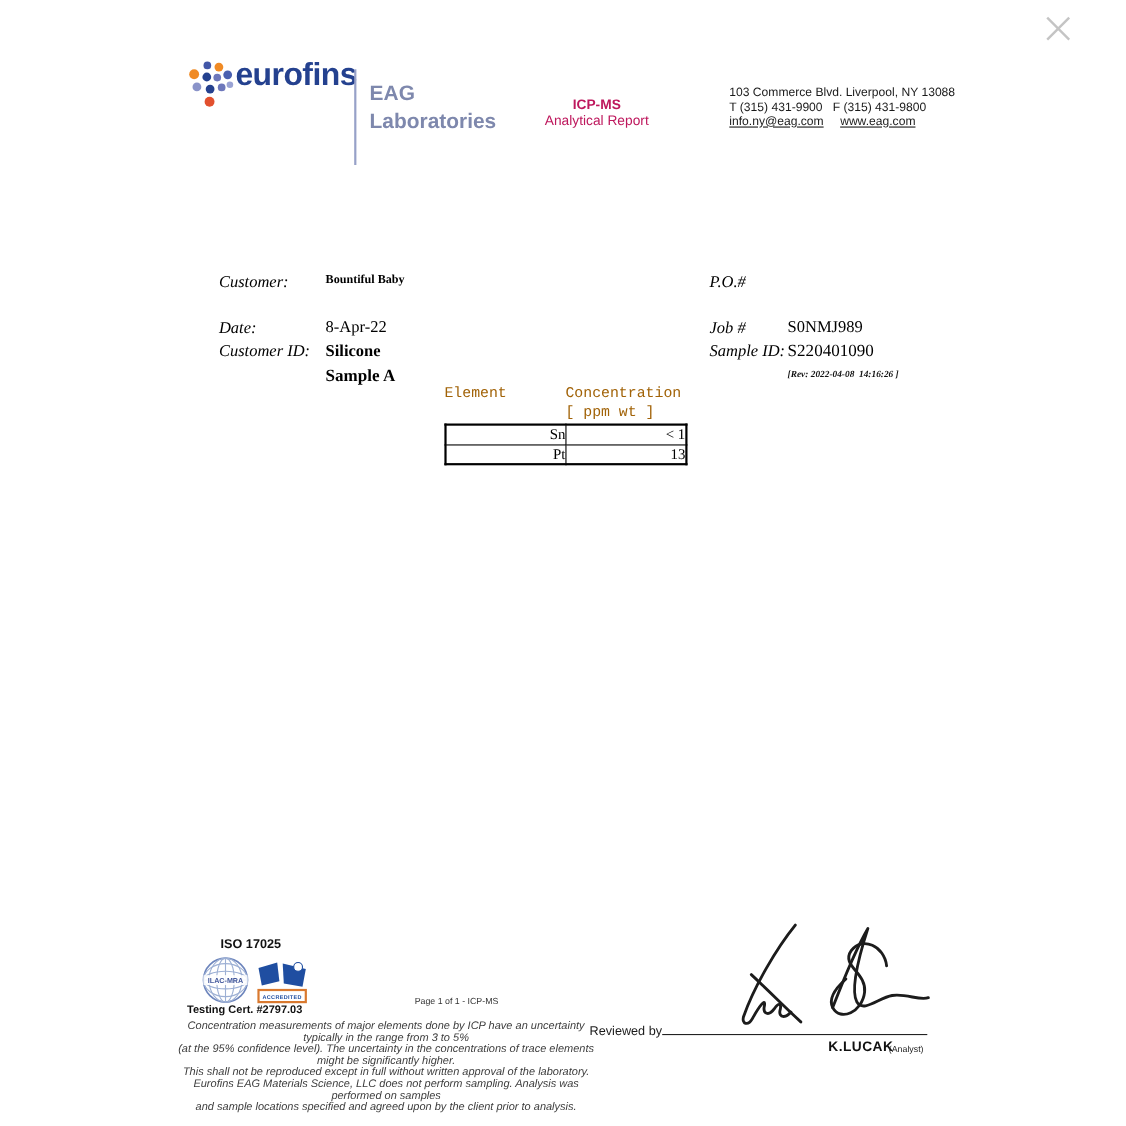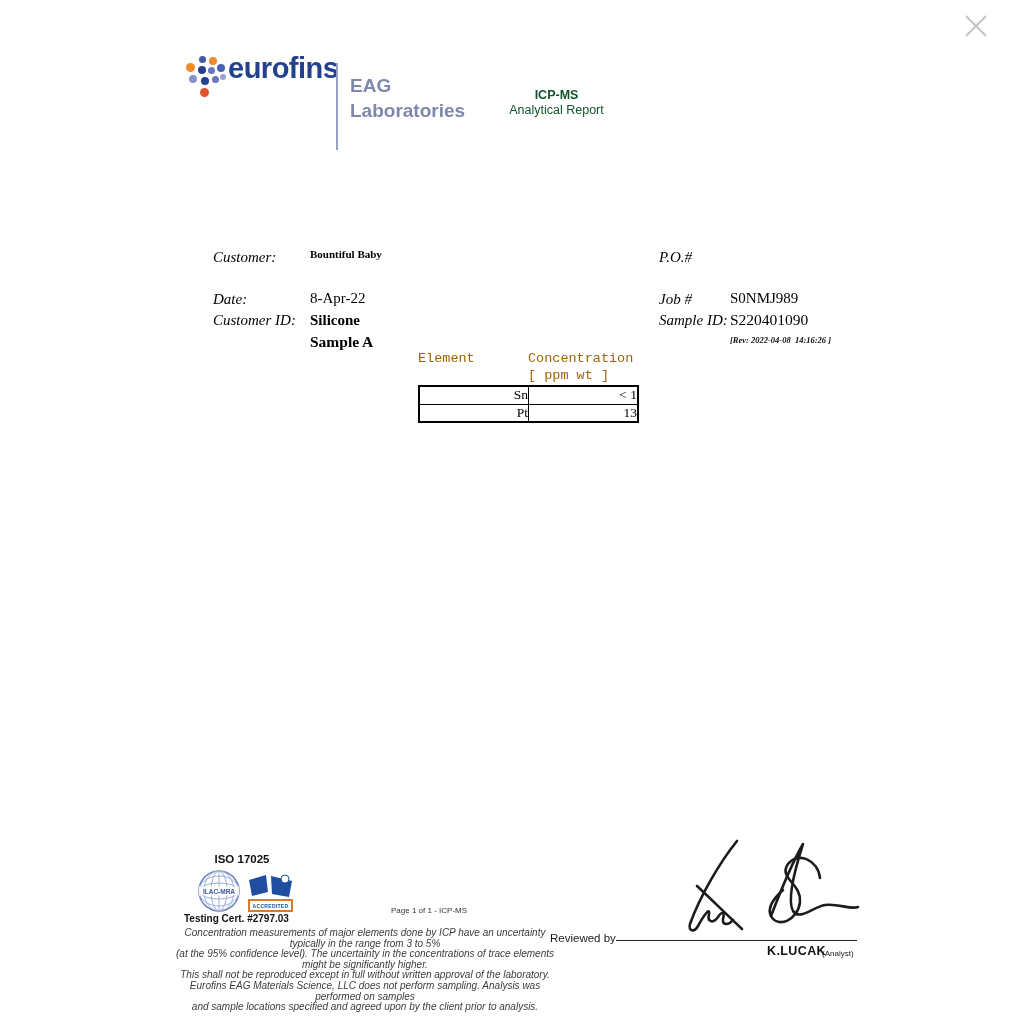--- a/index.html
+++ b/index.html
@@ -1,33 +1,33 @@
 <!DOCTYPE html>
 <html><head>
 <meta charset="utf-8">
 <style>
   * { margin:0; padding:0; box-sizing:border-box; }
   html,body { background:#fff; }
   .page {
     position:relative; width:988px; height:1024px; background:#ffffff;
-    font-family:"Liberation Sans", sans-serif; color:#222; overflow:hidden;margin-left:14px;
+    font-family:"Liberation Sans", sans-serif; color:#222; overflow:hidden;
   }
   .abs { position:absolute; }
   .pre { white-space:pre; }
 
   
   .close-btn { top:12px; right:12px; width:28px; height:28px; cursor:pointer; }
 
   
   .brand-text { left:214px; top:52px; font-size:29px; font-weight:600; color:#24418f; letter-spacing:-0.5px; }
   .logo-mark { left:170px; top:55px; width:44px; height:47px; }
   .dot { position:absolute; border-radius:50%; }
   .divider { left:322px; top:63px; width:2px; height:87px; background:#97a1c8; }
   .division { left:336px; top:73px; color:#7e88ad; font-weight:700; font-size:19px; line-height:25px; }
-  .report-title { left:470px; top:88px; width:145px; text-align:center; font-size:12.5px; line-height:14.5px; color:#14532d; }
+  .report-title { left:470px; top:88px; width:145px; text-align:center; font-size:12.5px; line-height:14.5px; color:#be185d; }
   .report-title .t1 { font-weight:700; }
   .address-block { left:663px; top:78px; font-size:11px; line-height:13.5px; color:#1a1a1a; }
   .address-block .link { text-decoration:underline; }
   .address-block .gap { margin-right:15px; }
 
   
   .ser { font-family:Liberation Serif, serif; font-size:15px; color:#000; }
   .lbl { font-style:italic; }
   .b { font-weight:700; }
   .rev-line { font-family:"Liberation Serif", serif; font-size:8.5px; font-weight:700; font-style:italic; color:#111; }
@@ -81,20 +81,27 @@
   <div class="abs division">
     <div>EAG</div>
     <div>Laboratories</div>
   </div>
 
   <div class="abs report-title">
     <div class="t1">ICP-MS</div>
     <div>Analytical Report</div>
   </div>
 
+  <div class="abs address-block">
+    <div>103 Commerce Blvd. Liverpool, NY 13088</div>
+    <div class="pre">T (315) 431-9900   F (315) 431-9800</div>
+    <div>
+      <span class="link gap">info.ny@eag.com</span><span class="link">www.eag.com</span>
+    </div>
+  </div>
 
   <div class="abs ser lbl" style="left:199px;top:249px;">Customer:</div>
   <div class="abs ser b" style="left:296px;top:248px;font-size:11px;">Bountiful Baby</div>
   <div class="abs ser lbl" style="left:645px;top:249px;">P.O.#</div>
 
   <div class="abs ser lbl" style="left:199px;top:291px;">Date:</div>
   <div class="abs ser" style="left:296px;top:290px;">8-Apr-22</div>
   <div class="abs ser lbl" style="left:645px;top:291px;">Job #</div>
   <div class="abs ser" style="left:716px;top:290px;">S0NMJ989</div>
 

